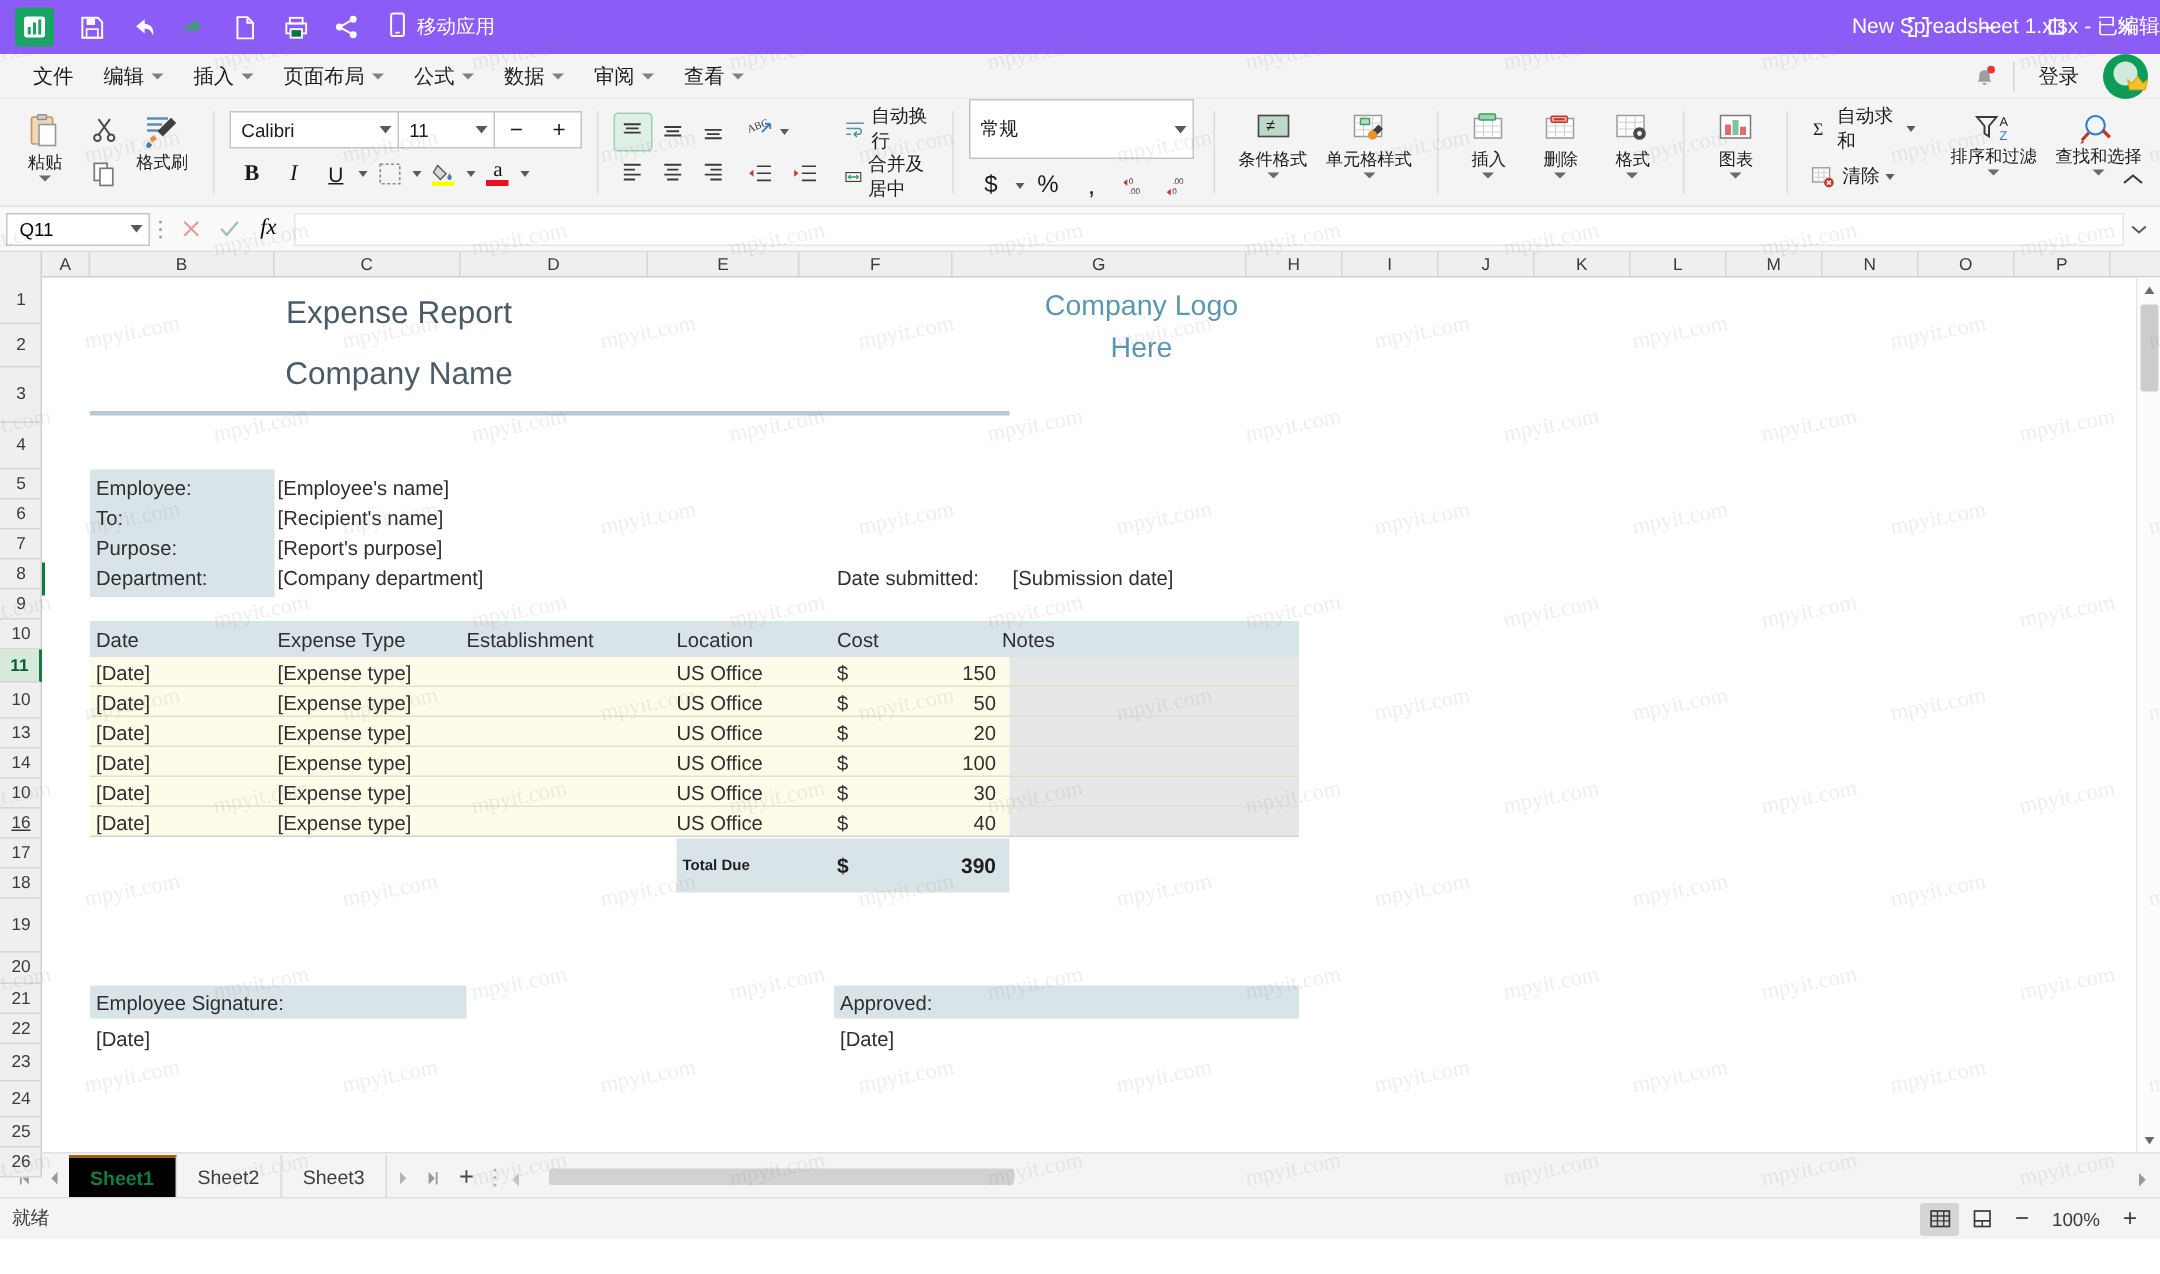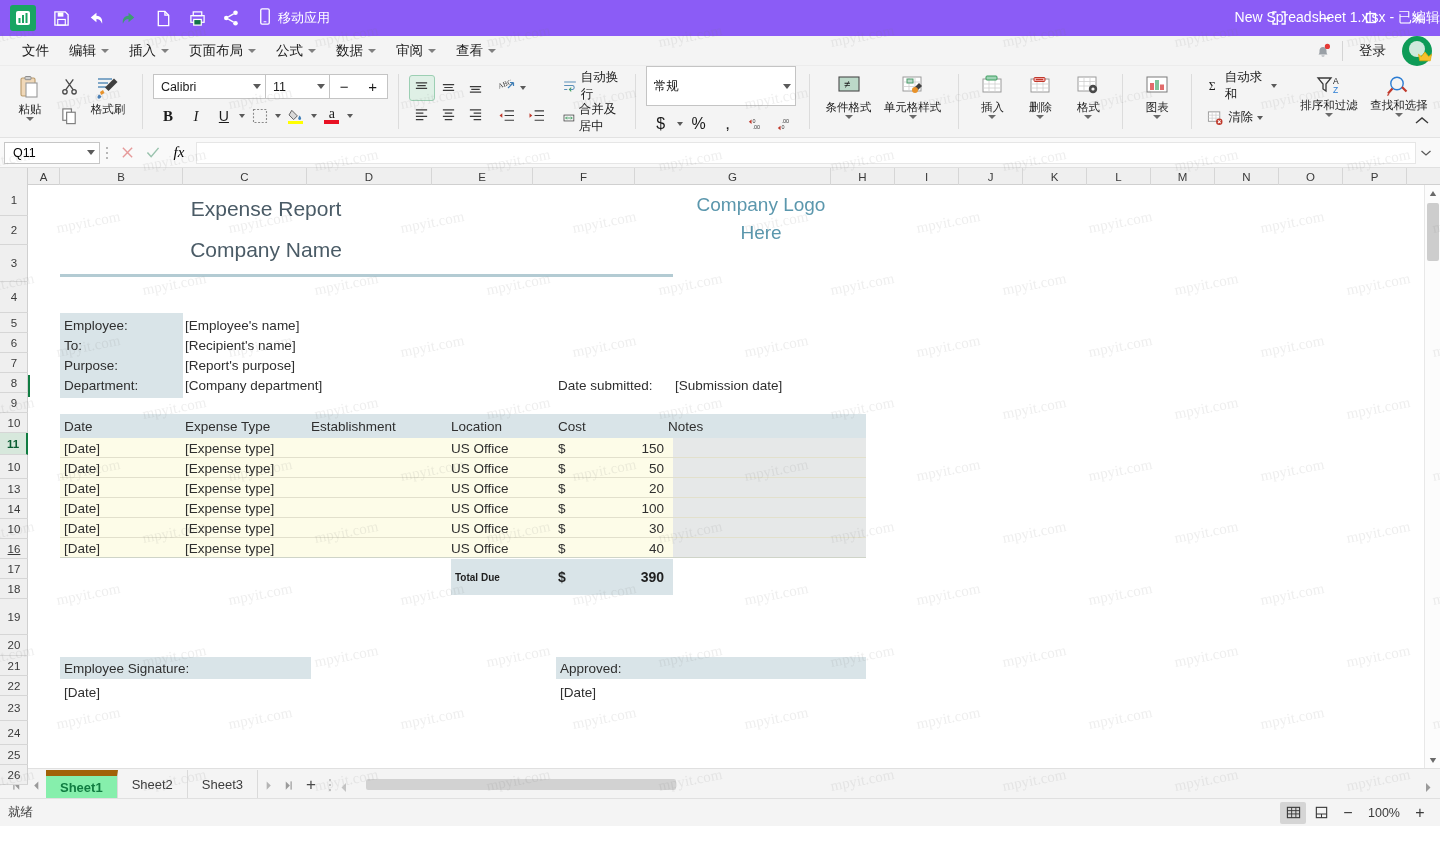--- a/index.html
+++ b/index.html
@@ -187,21 +187,21 @@
   
   .sheetbar {
     height: 30px; background: #f4f4f4; display: flex; align-items: flex-end;
     border-top: 1px solid #e0e0e0; padding-left: 6px;
   }
   .navbtn { width: 20px; height: 26px; display: flex; align-items: center; justify-content: center; cursor: pointer; }
   .stab {
     height: 28px; padding: 0 14px; display: flex; align-items: center; font-size: 13px;
     color: #3c3c3c; cursor: pointer; border-right: 1px solid #dadada;
   }
-  .stab.active { background: #86efac; color: #107c41; font-weight: bold; border-top: 6px solid #a16207;}
+  .stab.active { background: #000000; color: #107c41; font-weight: bold; border-top: 2px solid #a16207;}
   .addsheet { width: 26px; height: 26px; display:flex; align-items:center; justify-content:center; font-size: 17px; color:#4a4a4a; cursor:pointer;}
   .hgrip { width: 12px; height: 26px; display:flex; align-items:center; justify-content:center; cursor: col-resize;}
   .hscroll { flex: 1; height: 16px; margin: 0 4px 5px 0; position: relative; }
   .hsthumb { position: absolute; left: 30px; top: 2px; height: 11px; width: 310px; background: #d2d2d2; border-radius: 2px; cursor: pointer;}
 
   
   .statusbar {
     height: 28px; background: #f4f4f4; display: flex; align-items: center;
     border-top: 1px solid #e0e0e0; padding: 0 8px; font-size: 12.5px; color: #3a3a3a;
     position: relative;

